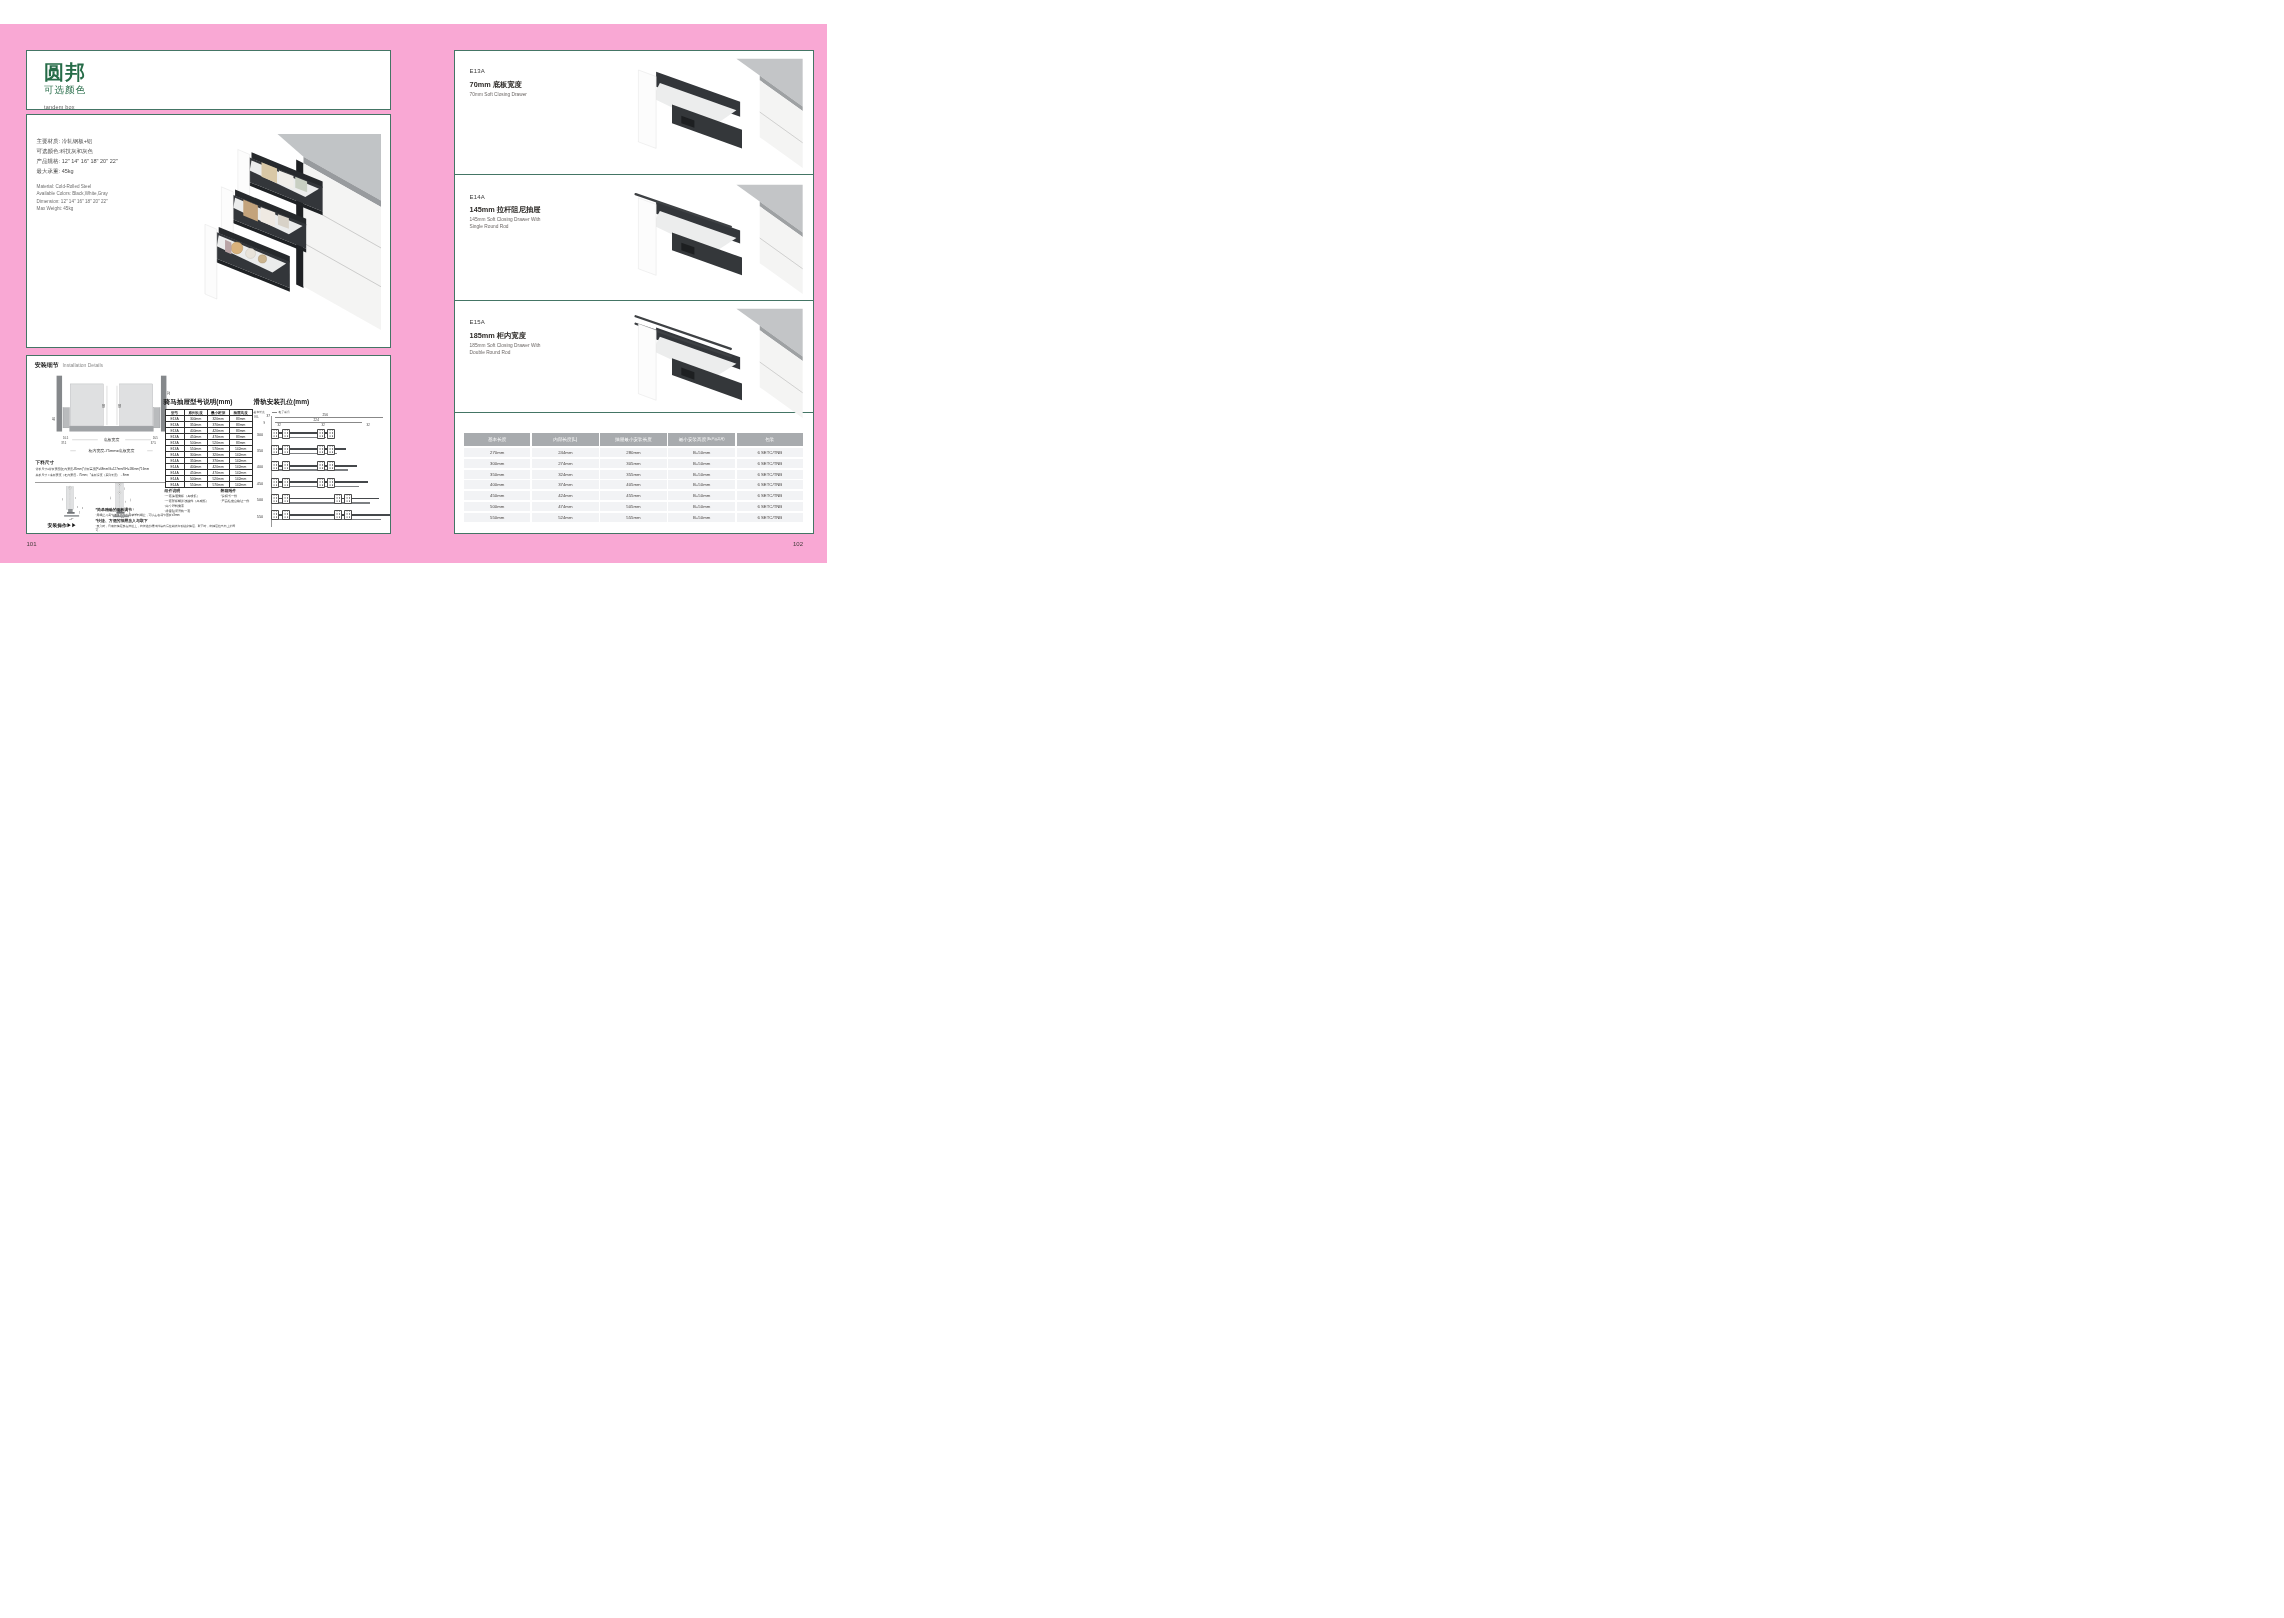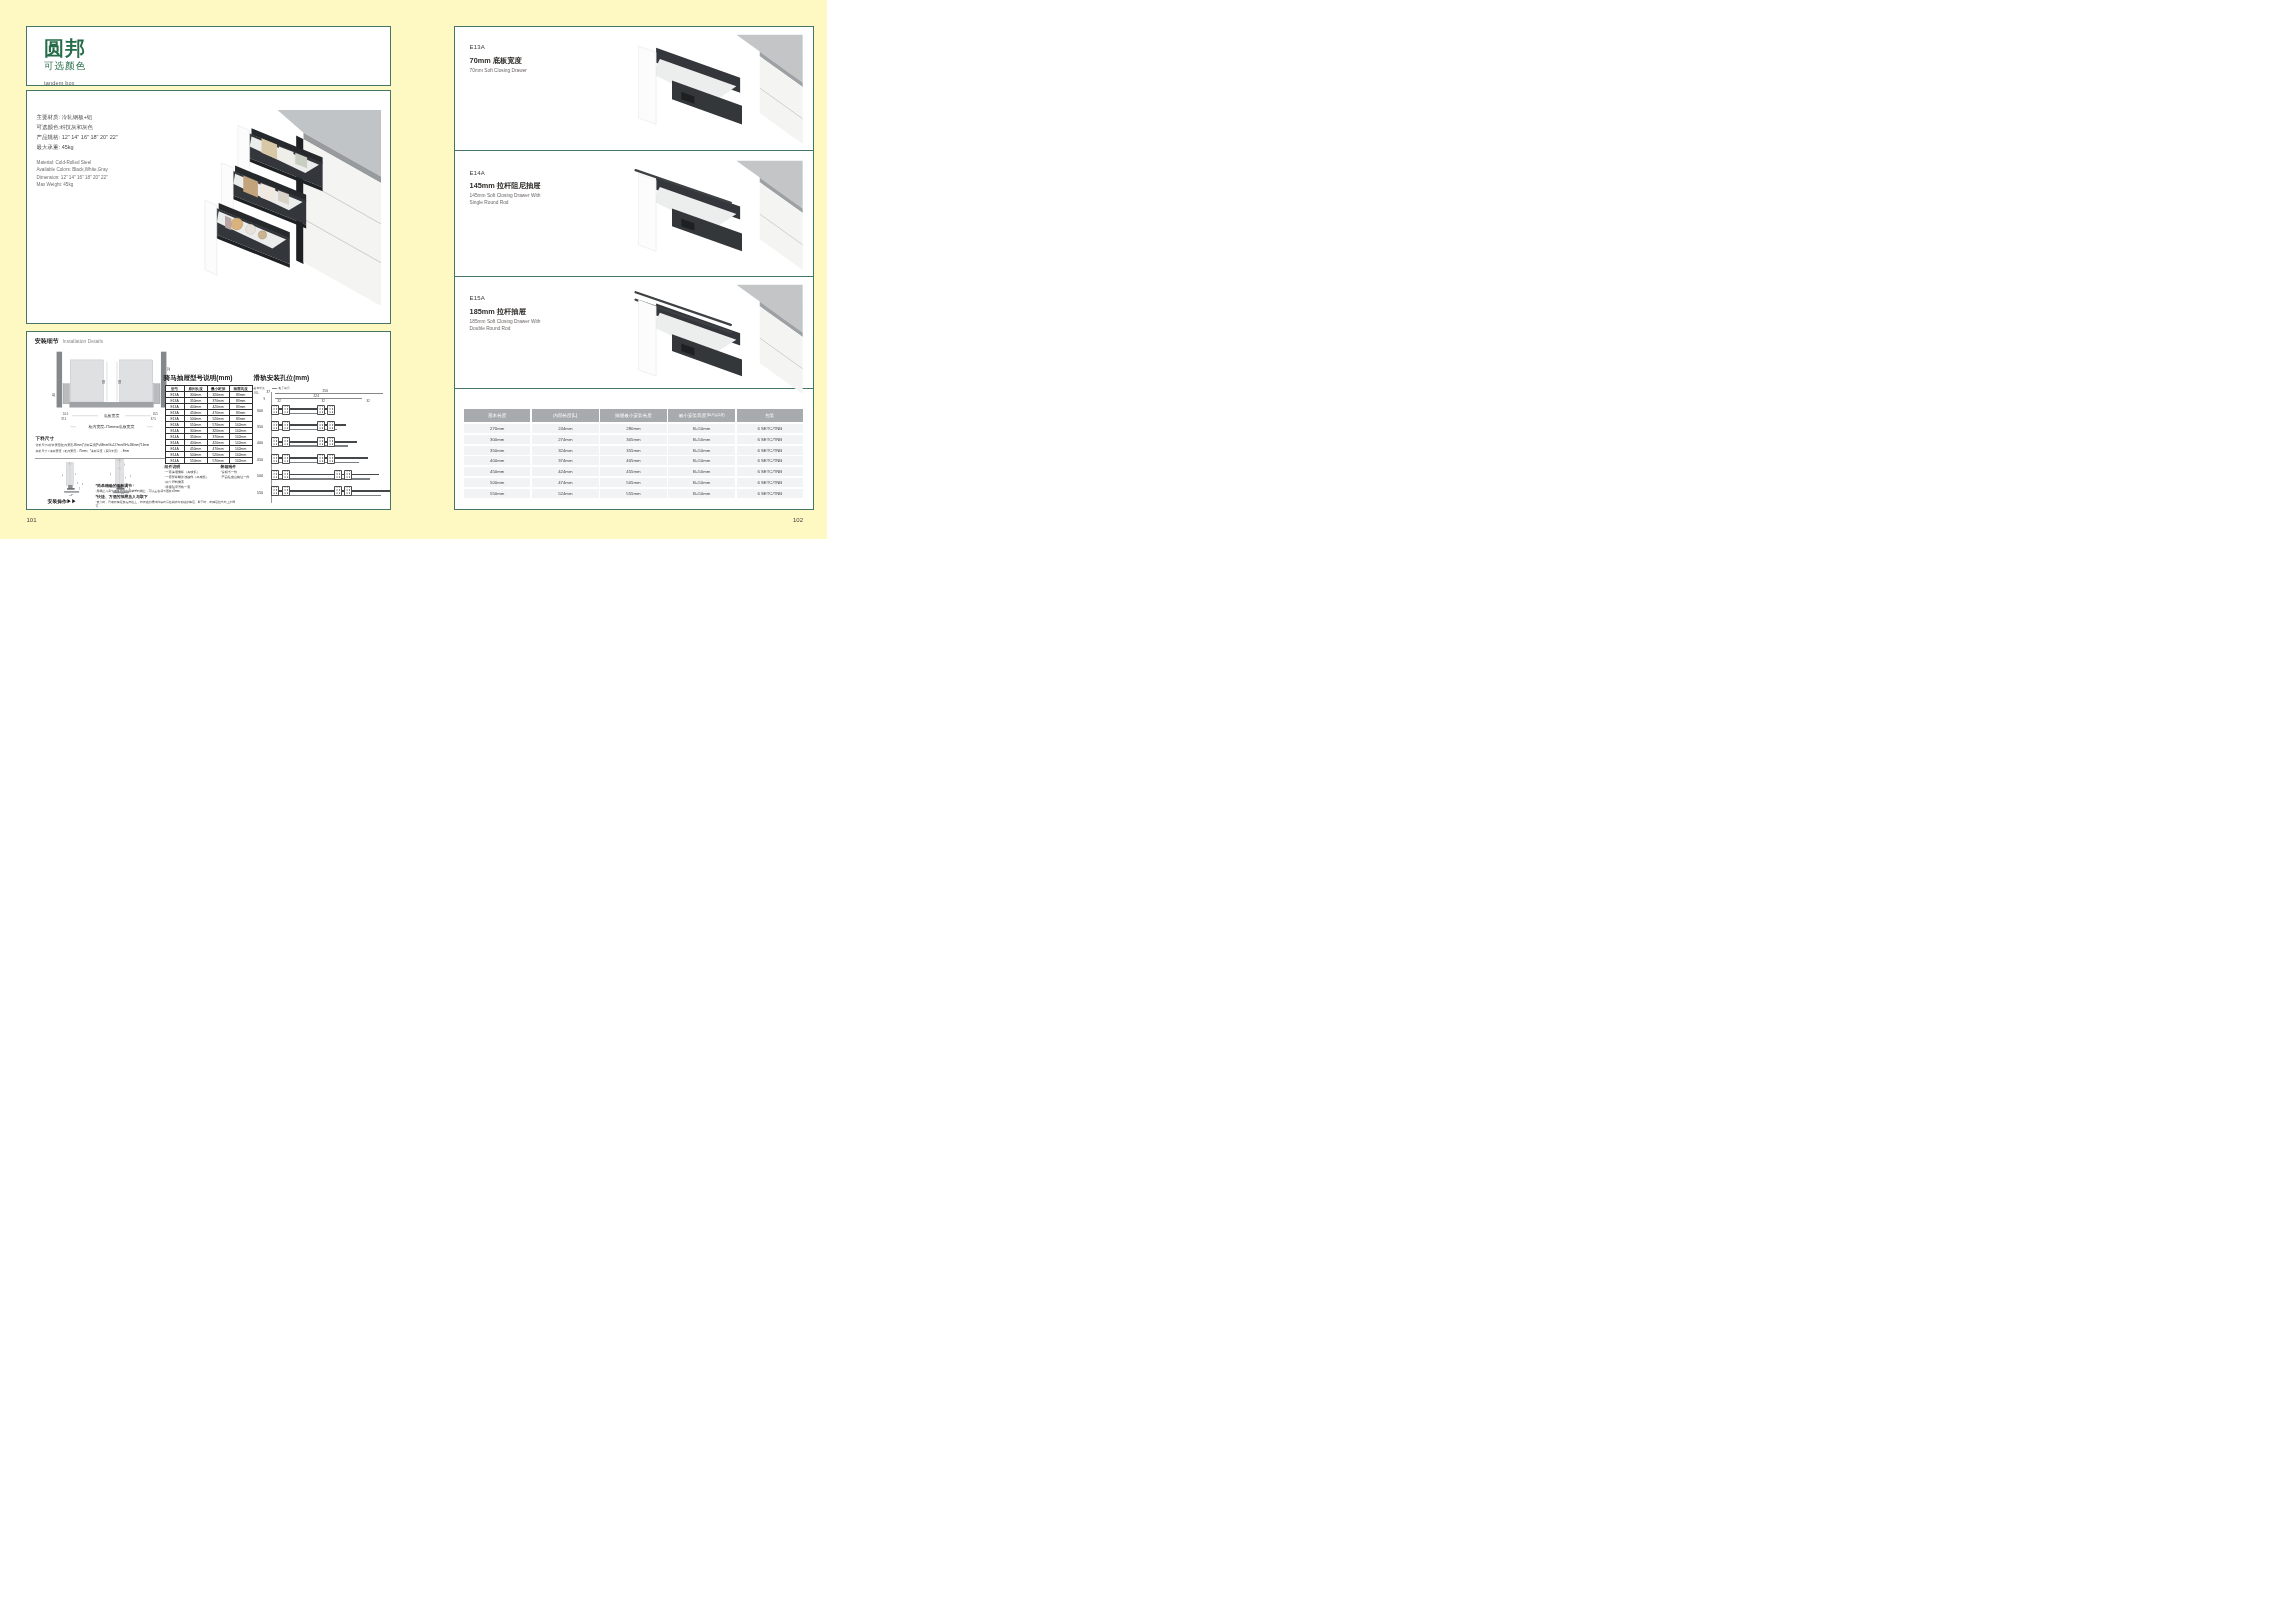--- a/index.html
+++ b/index.html
@@ -1,17 +1,17 @@
 <!DOCTYPE html>
 <html style="font-size:7.3px"><head>
 <meta charset="utf-8">
 <style>
   html,body { margin:0; padding:0; background:#ffffff; }
-  .canvas { position:relative; width:827px; height:539px; background:#fef9c3;
-            font-family:"Liberation Sans", sans-serif; overflow:hidden; }
+  .canvas { position:relative; width:827px; height:539px; background:#f9a8d4;
+            font-family:"Liberation Sans", sans-serif; overflow:hidden;margin-top:24px; }
   .abs { position:absolute; }
   .box { position:absolute; border:0.5px solid #447565; background:#fff; }
 
   
   .brand-name { font-size:20px; font-weight:800; color:#266c48; letter-spacing:0.9px; line-height:1; }
   .brand-product { font-size:9.6px; color:#266c48; margin-top:2.7px; letter-spacing:0.9px; }
   .brand-tagline { font-size:5.5px; color:#5a5a5a; margin-top:6.4px; letter-spacing:0.2px; }
   .logo-underline { position:absolute; left:25.6px; top:85px; width:364px; border-top:0.5px solid #447565; }
 
   .spec-cn { font-size:5.5px; color:#4a4a4a; line-height:1.8; margin:0; }
@@ -453,21 +453,21 @@
       <line x1="318" y1="120" x2="410" y2="186" stroke="#2f3133" stroke-opacity="0.4"></line>
       <polygon points="96,40 276,104 276,132 96,68" fill="#33363a"></polygon>
       <polygon points="104,62 268,120 216,154 88,92" fill="#eceded"></polygon>
       <polygon points="130,108 280,162 280,200 130,146" fill="#34373a"></polygon>
       <polygon points="150,130 178,140 178,156 150,146" fill="#1d1f21"></polygon>
       <line class="rod" x1="52" y1="26" x2="256" y2="96"></line>
       <polygon points="58,34 96,48 96,200 58,186" fill="#fcfcfc" stroke="#e0e0e0"></polygon>
     </svg>
 
     <div class="abs pcode" style="left:14.6px; top:268px;">E15A</div>
-    <div class="abs pname-cn" style="left:14.6px; top:280px;">185mm 拉杆抽屉</div>
+    <div class="abs pname-cn" style="left:14.6px; top:280px;">185mm 柜内宽度</div>
     <div class="abs pname-en" style="left:14.6px; top:291px;">185mm Soft Closing Drawer With Double Round Rod</div>
     <svg class="abs" style="left:156px; top:255px;" width="192" height="112" viewBox="0 0 410 240">
       <polygon points="268,6 410,6 410,108 318,42" fill="#c3c5c7"></polygon>
       <polygon points="318,42 410,108 410,118 318,52" fill="#9ea1a3"></polygon>
       <polygon points="318,52 410,118 410,240 318,174" fill="#f4f4f3"></polygon>
       <line x1="318" y1="120" x2="410" y2="186" stroke="#2f3133" stroke-opacity="0.4"></line>
       <polygon points="96,46 276,110 276,136 96,72" fill="#33363a"></polygon>
       <polygon points="104,66 268,124 216,156 88,96" fill="#eceded"></polygon>
       <polygon points="130,112 280,166 280,202 130,148" fill="#34373a"></polygon>
       <polygon points="150,132 178,142 178,158 150,148" fill="#1d1f21"></polygon>

